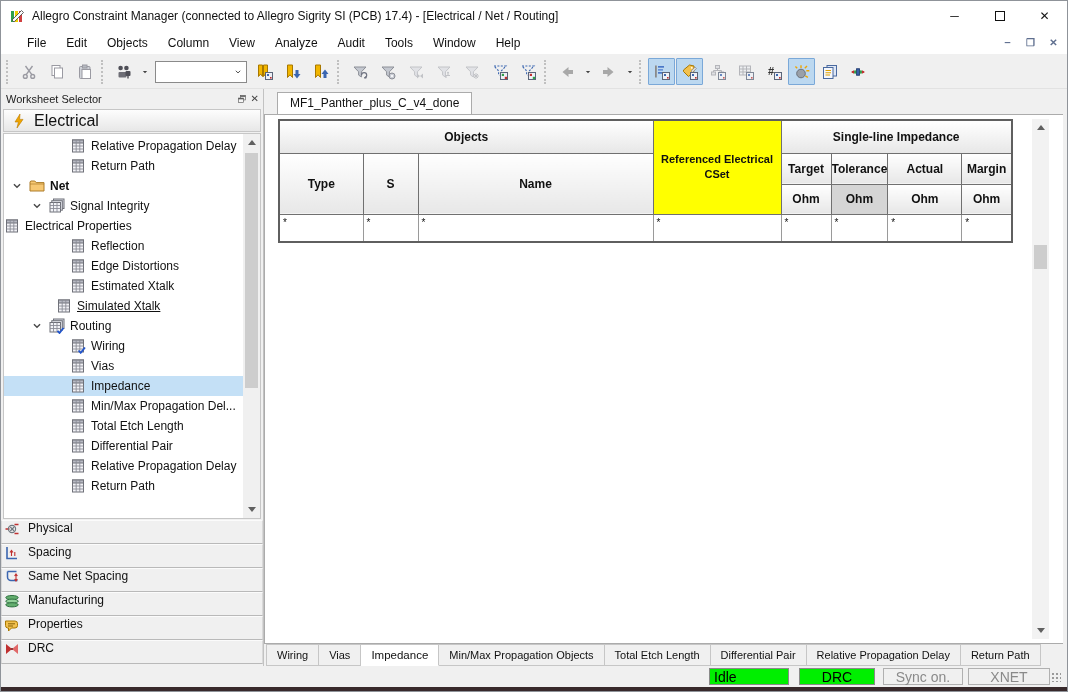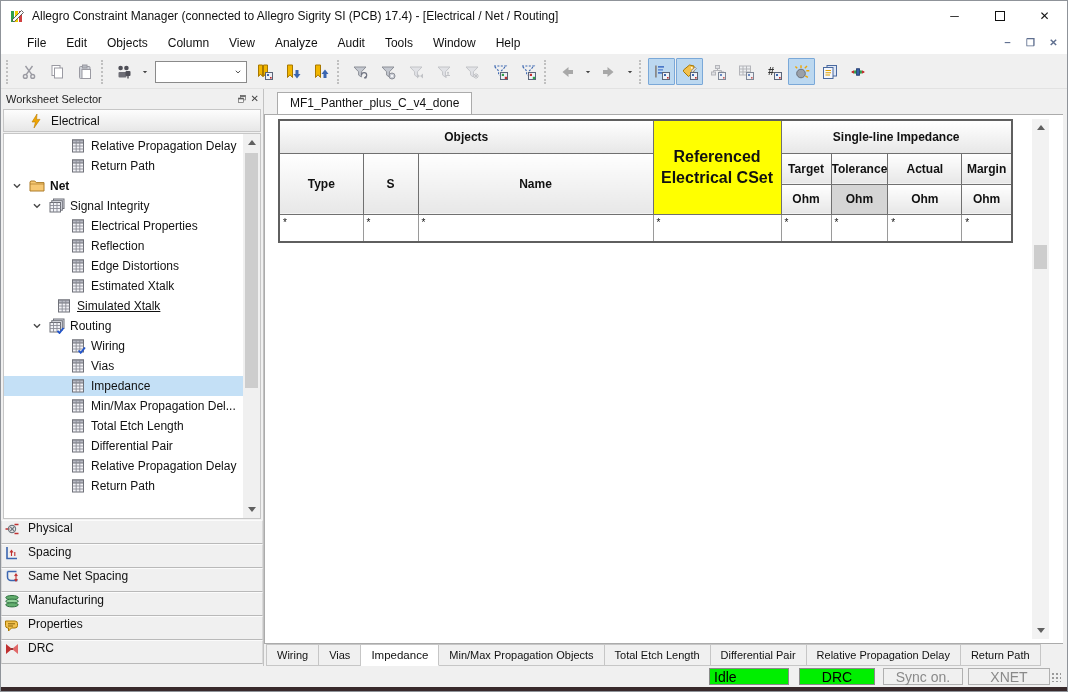--- a/index.html
+++ b/index.html
@@ -32,21 +32,21 @@
   .icn.small { width:10px; height:10px; }
   .combo { width:92px; height:22px; background:#fff; border:1px solid #8a8a8a; display:flex; align-items:center; justify-content:flex-end; padding-right:3px; margin:0 3px; }
 
   
   .bodyrow { flex:1; display:flex; min-height:0; background:#f0f0f0; }
 
   
   .sidebar { width:263px; flex:0 0 auto; display:flex; flex-direction:column; background:#f0f0f0; border-right:1px solid #c2c2c2; }
   .ws-header { height:19px; display:flex; align-items:center; padding:0 4px 0 5px; font-size:11px; color:#222; }
   .ws-header .sp { margin-left:auto; display:flex; gap:4px; align-items:center; }
-  .elec-header { height:23px; margin:1px 2px 0 2px; background:linear-gradient(#fdfdfd,#e7e7e7); border:1px solid #c6c6c6; display:flex; align-items:center; gap:7px; padding-left:24px; font-size:12px; }
+  .elec-header { height:23px; margin:1px 2px 0 2px; background:linear-gradient(#fdfdfd,#e7e7e7); border:1px solid #c6c6c6; display:flex; align-items:center; gap:7px; padding-left:7px; font-size:16px; }
   .tree-wrap { flex:1; margin:1px 2px; background:#fff; border:1px solid #c6c6c6; display:flex; min-height:0; }
   .tree { flex:1; padding-top:2px; overflow:hidden; }
   .tree-item { height:20px; display:flex; align-items:center; gap:5px; font-size:12px; white-space:nowrap; }
   .tree-item.bold { font-weight:bold; }
   .tree-item.selected { background:#c4e0f6; }
   .chev { width:14px; flex:0 0 auto; display:inline-flex; }
   
   .sbar { width:17px; flex:0 0 auto; background:#f0f0f0; position:relative; }
   .sbar .arr { position:absolute; left:0; width:17px; height:17px; display:flex; align-items:center; justify-content:center; }
   .sbar .thumb { position:absolute; left:2px; width:13px; background:#cdcdcd; }
@@ -56,21 +56,21 @@
   .cat { height:24px; margin-top:0; background:#f0f0f0; border:1px solid #d9d9d9; border-top-color:#fbfbfb; border-bottom-color:#b9b9b9; display:flex; align-items:flex-start; gap:8px; padding-left:2px; font-size:12px; }
 
   
   .main { flex:1; display:flex; flex-direction:column; min-width:0; background:#f0f0f0; }
   .doc-tabs { height:25px; display:flex; align-items:flex-end; padding-left:13px; flex:0 0 auto; }
   .doc-tab { background:#fff; border:1px solid #ababab; border-bottom:none; padding:3px 12px 4px 12px; font-size:12px; }
   .table-zone { flex:1; background:#fff; border:1px solid #ababab; border-right:none; margin-right:4px; position:relative; min-height:0; overflow:hidden; }
   table.grid { border-collapse:collapse; table-layout:fixed; margin:4px 0 0 13px; border:2px solid #5f5f5f; }
   .grid th, .grid td { overflow:hidden; white-space:nowrap; }
   .grid thead th { background:linear-gradient(#ffffff,#e7e7e7); border:1px solid #707070; font-size:12px; font-weight:bold; text-align:center; }
-  .grid th.yellow { background:#ffff00; font-size:16px; white-space:normal; line-height:1.35; }
+  .grid th.yellow { background:#ffff00; font-size:11px; white-space:normal; line-height:1.35; }
   .grid th.unit-gray { background:#d5d5d5; }
   .grid tr.gh th { height:33px; }
   .grid tr.ch th { height:31px; }
   .grid tr.uh th { height:30px; }
   .grid tr.fr td { height:28px; background:#fff; border:1px solid #9a9a9a; border-bottom:1px solid #5f5f5f; font-size:10px; padding:2px 0 0 3px; vertical-align:top; }
 
   
   .btabs { height:22px; display:flex; align-items:stretch; padding-left:2px; flex:0 0 auto; }
   .btab { display:flex; align-items:center; padding:0 10px; font-size:11px; background:#f0f0f0; border:1px solid #c6c6c6; border-left:none; }
   .btab:first-child { border-left:1px solid #c6c6c6; }
@@ -480,21 +480,21 @@
               <span class="icn">
                 <svg viewBox="0 0 16 16">
                   <rect x="4.5" y="1" width="10.5" height="9.5" fill="#dddfe8" stroke="#6e7078"></rect>
                   <rect x="2.8" y="2.7" width="10.5" height="9.5" fill="#e8eaf0" stroke="#6e7078"></rect>
                   <rect x="1" y="4.5" width="10.5" height="9.5" fill="#f2f3f7" stroke="#6e7078"></rect>
                   <path d="M1 7.5h10.5M1 10.5h10.5M4.5 4.5v9.5M8 4.5v9.5" stroke="#8a8c96" stroke-width="0.9"></path>
                 </svg>
               </span>
               <span>Signal Integrity</span>
             </div>
-            <div class="tree-item" style="padding-left: 66px; align-items: center;">
+            <div class="tree-item" style=" align-items: center;">
               <span class="icn">
                 <svg viewBox="0 0 16 16">
                   <rect x="2.5" y="2" width="11" height="12" fill="#f2f2f6" stroke="#6e7078"></rect>
                   <rect x="2.5" y="2" width="11" height="3" fill="#b8bac4" stroke="#6e7078"></rect>
                   <path d="M2.5 8h11M2.5 11h11M6.2 2v12M9.8 2v12" stroke="#8a8c96" stroke-width="0.9"></path>
                 </svg>
               </span>
               <span>Electrical Properties</span>
             </div>
             <div class="tree-item" style="padding-left: 66px;">

